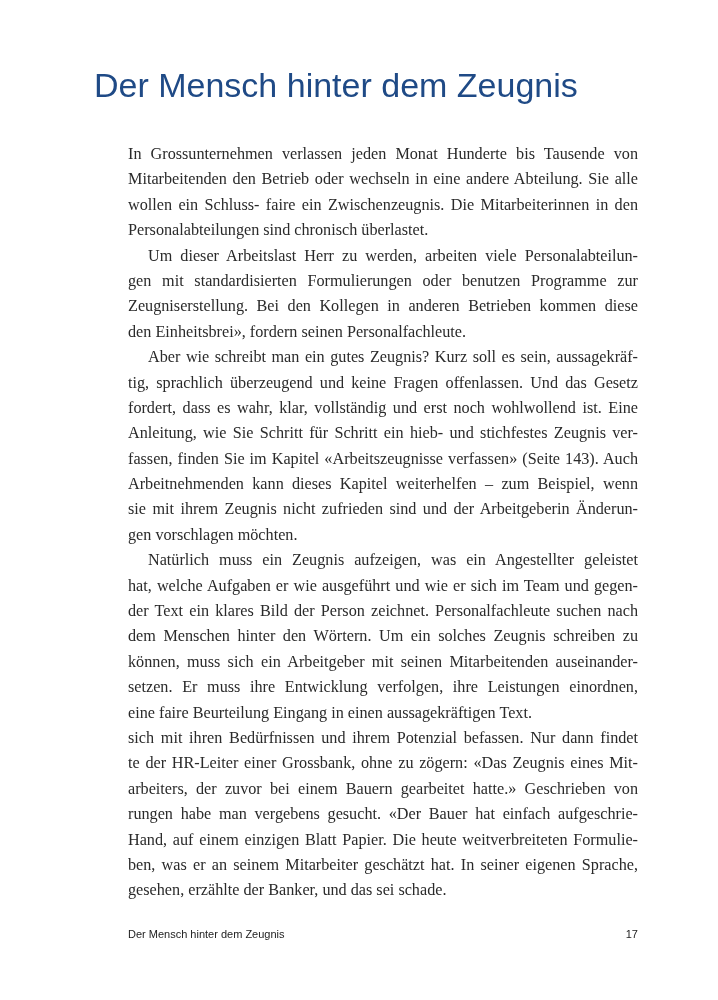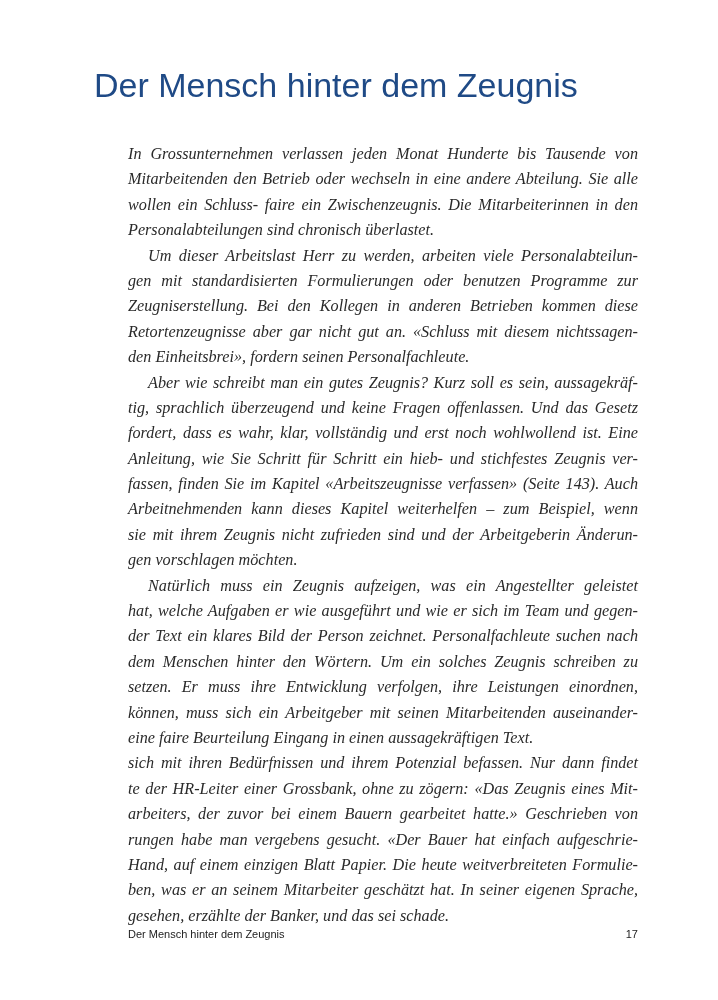--- a/index.html
+++ b/index.html
@@ -8,21 +8,21 @@
     position: absolute; left: 94px; top: 66px;
     font-family: "Liberation Sans", sans-serif;
     font-size: 34px; color: #1f4a86; letter-spacing: 0px;
     margin: 0; font-weight: normal; white-space: nowrap;
   }
   .body {
     position: absolute; left: 128px; top: 142px; width: 510px;
     font-family: "Liberation Serif", serif;
     font-size: 16.2px; line-height: 25.4px; color: #2a2a2a;
   }
-  .line { display: block; text-align: justify; text-align-last: justify; white-space: nowrap; height: 25.4px; font-style: italic; }
+  .line { display: block; text-align: justify; text-align-last: justify; white-space: nowrap; height: 25.4px; }
   .line.last { text-align-last: left; }
   .line.indent { padding-left: 20px; }
   .footer {
     position: absolute; left: 128px; top: 928px; width: 510px;
     font-family: "Liberation Sans", sans-serif; font-size: 11px; color: #222;
     display: flex; justify-content: space-between;
   }
 </style>
 </head>
 <body>
@@ -30,36 +30,35 @@
 <h1 class="title">Der Mensch hinter dem Zeugnis</h1>
 
 <div class="body" id="body">
     <span class="line">In Grossunternehmen verlassen jeden Monat Hunderte bis Tausende von</span>
     <span class="line">Mitarbeitenden den Betrieb oder wechseln in eine andere Abteilung. Sie alle</span>
     <span class="line">wollen ein Schluss- faire ein Zwischenzeugnis. Die Mitarbeiterinnen in den</span>
     <span class="line last">Personalabteilungen sind chronisch überlastet.</span>
     <span class="line indent">Um dieser Arbeitslast Herr zu werden, arbeiten viele Personalabteilun-</span>
     <span class="line">gen mit standardisierten Formulierungen oder benutzen Programme zur</span>
     <span class="line">Zeugniserstellung. Bei den Kollegen in anderen Betrieben kommen diese</span>
-    <span class="line">Retortenzeugnisse aber gar nicht gut an. «Schluss mit diesem nichtssagen-</span>
     <span class="line last">den Einheitsbrei», fordern seinen Personalfachleute.</span>
     <span class="line indent">Aber wie schreibt man ein gutes Zeugnis? Kurz soll es sein, aussagekräf-</span>
     <span class="line">tig, sprachlich überzeugend und keine Fragen offenlassen. Und das Gesetz</span>
     <span class="line">fordert, dass es wahr, klar, vollständig und erst noch wohlwollend ist. Eine</span>
     <span class="line">Anleitung, wie Sie Schritt für Schritt ein hieb- und stichfestes Zeugnis ver-</span>
     <span class="line">fassen, finden Sie im Kapitel «Arbeitszeugnisse verfassen» (Seite 143). Auch</span>
     <span class="line">Arbeitnehmenden kann dieses Kapitel weiterhelfen – zum Beispiel, wenn</span>
     <span class="line">sie mit ihrem Zeugnis nicht zufrieden sind und der Arbeitgeberin Änderun-</span>
     <span class="line last">gen vorschlagen möchten.</span>
     <span class="line indent">Natürlich muss ein Zeugnis aufzeigen, was ein Angestellter geleistet</span>
     <span class="line">hat, welche Aufgaben er wie ausgeführt und wie er sich im Team und gegen-</span>
     <span class="line">der Text ein klares Bild der Person zeichnet. Personalfachleute suchen nach</span>
     <span class="line">dem Menschen hinter den Wörtern. Um ein solches Zeugnis schreiben zu</span>
+    <span class="line">können, muss sich ein Arbeitgeber mit seinen Mitarbeitenden auseinander-</span>
     <span class="line">setzen. Er muss ihre Entwicklung verfolgen, ihre Leistungen einordnen,</span>
-    <span class="line">können, muss sich ein Arbeitgeber mit seinen Mitarbeitenden auseinander-</span>
     <span class="line last">eine faire Beurteilung Eingang in einen aussagekräftigen Text.</span>
     <span class="line">sich mit ihren Bedürfnissen und ihrem Potenzial befassen. Nur dann findet</span>
     <span class="line">te der HR-Leiter einer Grossbank, ohne zu zögern: «Das Zeugnis eines Mit-</span>
     <span class="line">arbeiters, der zuvor bei einem Bauern gearbeitet hatte.» Geschrieben von</span>
     <span class="line">rungen habe man vergebens gesucht. «Der Bauer hat einfach aufgeschrie-</span>
     <span class="line">Hand, auf einem einzigen Blatt Papier. Die heute weitverbreiteten Formulie-</span>
     <span class="line">ben, was er an seinem Mitarbeiter geschätzt hat. In seiner eigenen Sprache,</span>
     <span class="line last">gesehen, erzählte der Banker, und das sei schade.</span>
   </div>
 

